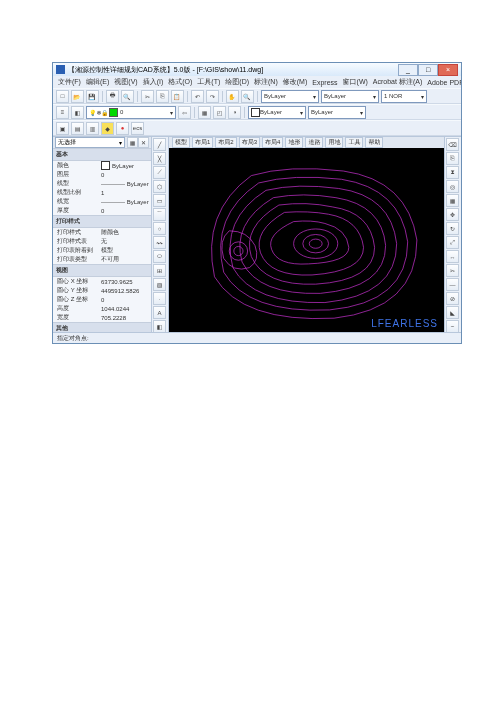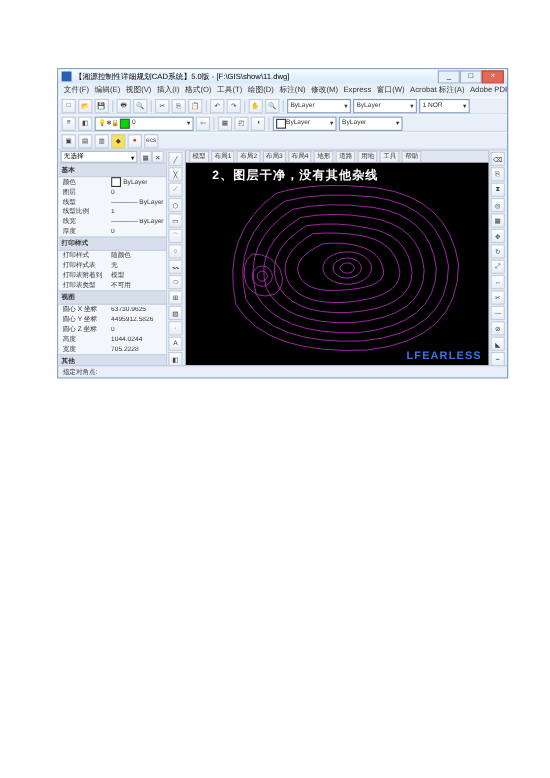--- a/index.html
+++ b/index.html
@@ -29,21 +29,21 @@
 .row .k{width:44px;padding-left:4px;color:#333;white-space:nowrap;overflow:hidden}
 .row .v{flex:1;color:#333;display:flex;align-items:center;gap:2px;white-space:nowrap;overflow:hidden}
 .row .v .box{width:7px;height:7px;border:1px solid #333;background:#fff}
 .drawtool{width:14px;background:#e9eff8;display:flex;flex-direction:column;gap:1px;padding:1px;border-right:1px solid #b8c7db}
 .drawtool .btn, .righttool .btn{width:11px;height:11px}
 .canvaswrap{flex:1;display:flex;flex-direction:column;background:#000}
 .canvas{flex:1;background:#000;position:relative;overflow:hidden}
 .tabs{height:11px;background:#e0e7f1;display:flex;align-items:center;font-size:6px;gap:2px;padding:0 3px;color:#333;overflow:hidden;white-space:nowrap}
 .tabs span{padding:0 2px;border:1px solid #b8c7db;background:#eef2f8}
 .caption{position:absolute;top:4px;left:24px;color:#fff;font-size:11px;font-weight:bold;letter-spacing:1px}
-.watermark{position:absolute;bottom:3px;right:6px;color:#3f73e6;font-size:10px;font-weight:bold;letter-spacing:1px;font-family:Arial}
+.watermark{position:absolute;bottom:3px;right:6px;color:#3f73e6;font-size:10px;font-weight:normal;letter-spacing:1px;font-family:Arial}
 .righttool{width:14px;background:#e9eff8;display:flex;flex-direction:column;gap:1px;padding:1px;border-left:1px solid #b8c7db}
 .statusbar{height:10px;background:#e9eff8;border-top:1px solid #b8c7db;display:flex;align-items:center;font-size:6px;padding:0 4px;color:#333;overflow:hidden}
 .contour{position:absolute;inset:0}
 .contour svg{width:100%;height:100%}
 </style>
 </head>
 <body>
 
 <div class="app">
   <div class="titlebar">
@@ -273,21 +273,20 @@
           <span>布局2</span>
           <span>布局3</span>
           <span>布局4</span>
           <span>地形</span>
           <span>道路</span>
           <span>用地</span>
           <span>工具</span>
           <span>帮助</span>
         </div>
       <div class="canvas">
-        <div class="caption">2、图层干净，没有其他杂线</div>
         <div class="contour">
           <svg viewBox="0 0 260 200">
             <g fill="none" stroke="#c030c8" stroke-width="0.8">
               <path d="M70 30 Q15 70 30 140 Q60 190 160 185 Q250 175 250 100 Q240 35 170 25 Q110 18 70 30"></path>
               <path d="M78 38 Q25 74 40 135 Q66 180 155 176 Q240 168 240 102 Q232 44 168 34 Q115 28 78 38"></path>
               <path d="M86 46 Q36 78 50 130 Q72 170 150 168 Q228 160 228 104 Q222 52 165 44 Q120 38 86 46"></path>
               <path d="M94 54 Q48 82 60 124 Q78 160 145 158 Q216 152 216 106 Q212 62 162 54 Q126 48 94 54"></path>
               <path d="M100 62 Q60 86 70 118 Q84 150 140 148 Q204 144 204 108 Q200 70 158 64 Q130 58 100 62"></path>
               <path d="M106 70 Q72 90 80 114 Q90 140 136 138 Q192 134 192 108 Q188 78 154 72 Q132 68 106 70"></path>
               <path d="M116 80 Q86 94 92 110 Q98 128 132 126 Q176 124 176 108 Q174 88 150 82 Q136 78 116 80"></path>

